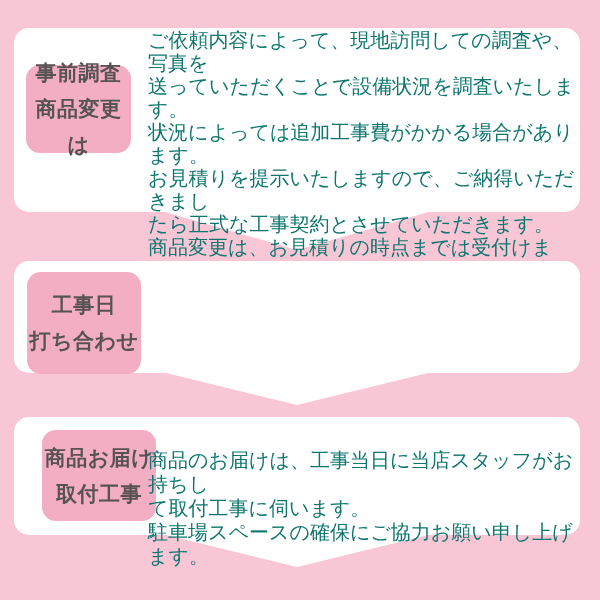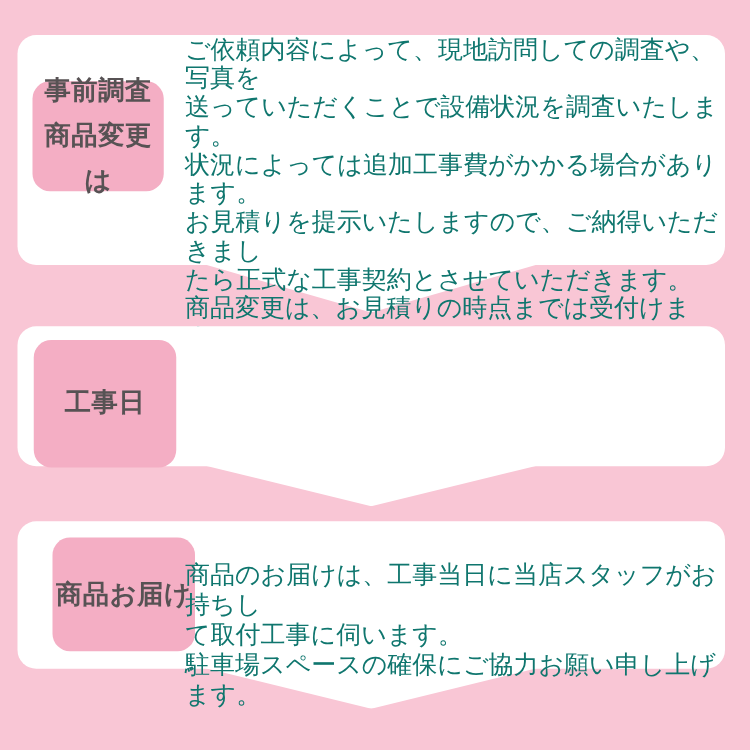--- a/index.html
+++ b/index.html
@@ -80,24 +80,26 @@
 お見積りを提示いたしますので、ご納得いただきまし
 たら正式な工事契約とさせていただきます。
 商品変更は、お見積りの時点までは受付けます。
 正式な契約後のキャンセル・商品変更はいたしかねま
 すのでご了承ください。</div>
 
   <section class="card card2"></section>
   <div class="chev chev2"></div>
   <div class="label-box lb2">
     <span>工事日</span>
+    <span>打ち合わせ</span>
   </div>
 
   <section class="card card3"></section>
   <div class="chev chev3"></div>
   <div class="label-box lb3">
     <span>商品お届け</span>
+    <span>取付工事</span>
   </div>
   <div class="desc d3">商品のお届けは、工事当日に当店スタッフがお持ちし
 て取付工事に伺います。
 駐車場スペースの確保にご協力お願い申し上げます。</div>
 
 </div>
 
 </body></html>

